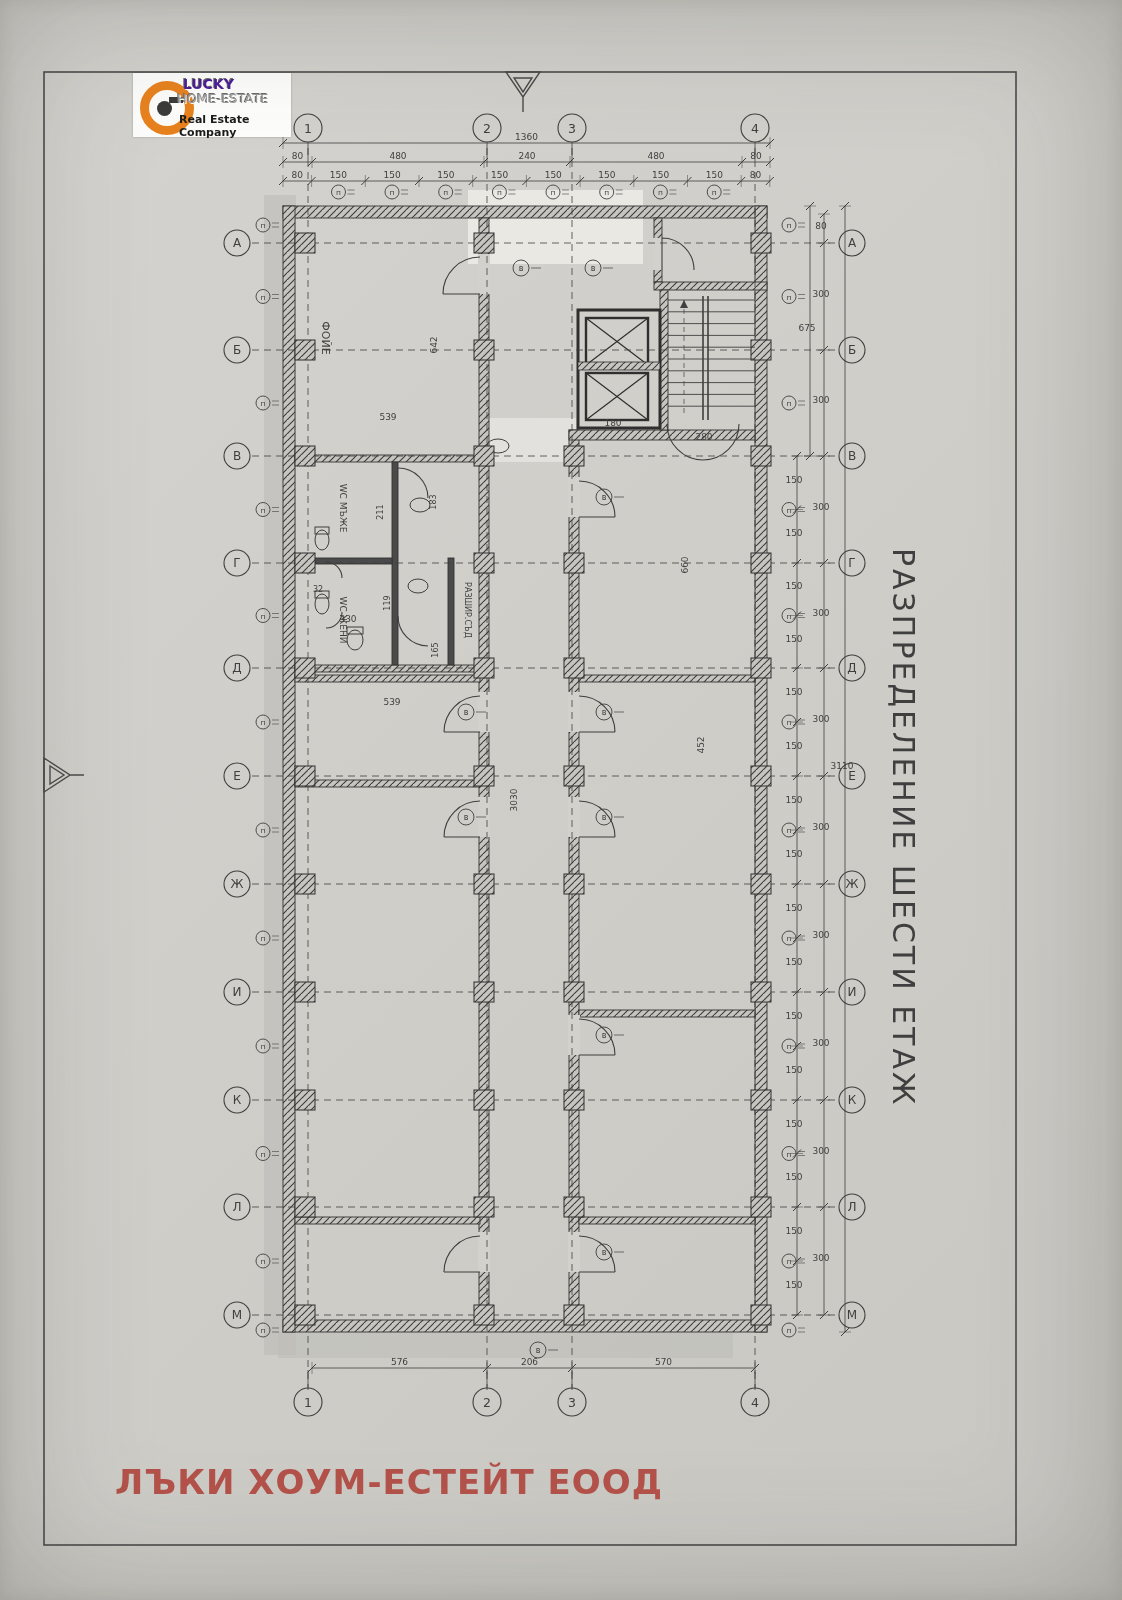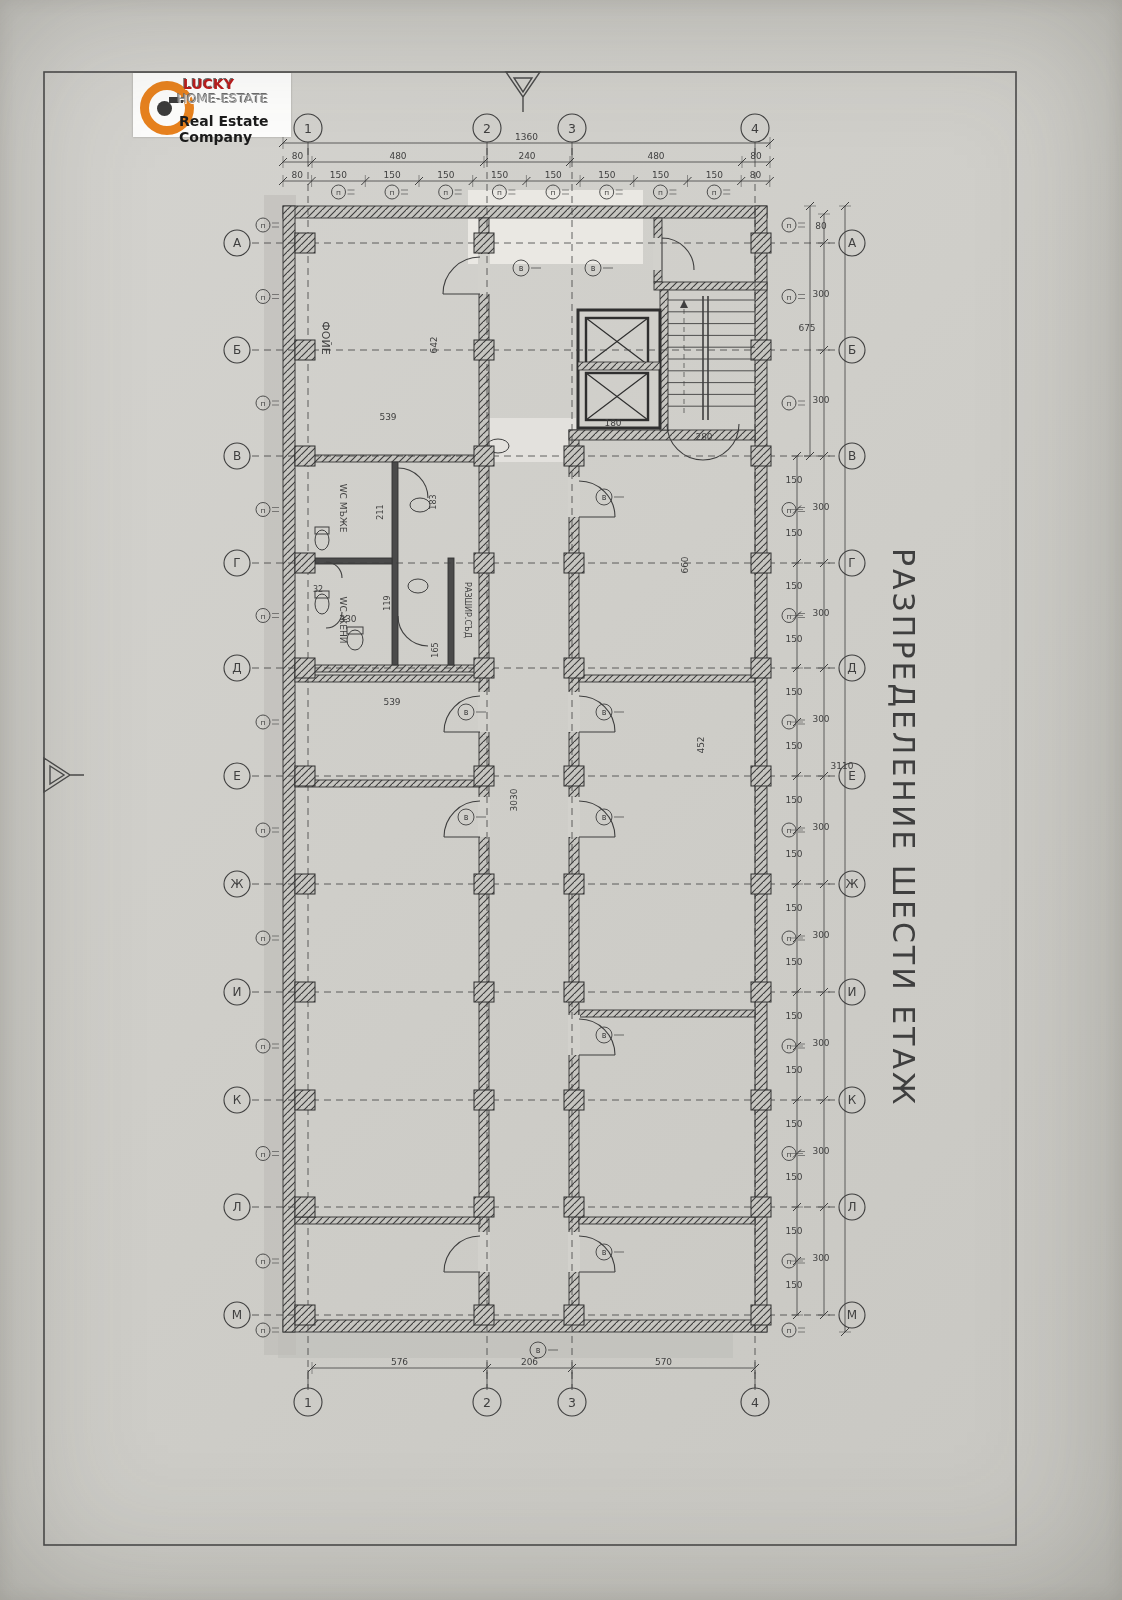--- a/index.html
+++ b/index.html
@@ -8,25 +8,25 @@
          font-family:"DejaVu Sans","Liberation Sans",sans-serif;}
   .sheet::after{content:"";position:absolute;inset:0;pointer-events:none;
          box-shadow:inset 0 0 140px rgba(70,68,60,.30), inset 0 0 18px rgba(70,68,60,.12);}
   svg text{fill:#3f3f3f;}
   .logo{position:absolute;left:133px;top:73px;width:158px;height:64px;background:#fdfdfc;
         box-shadow:0 0 2px rgba(0,0,0,.25);}
   .logo .ring{position:absolute;left:7px;top:8px;width:36px;height:36px;border-radius:50%;
         border:9px solid #e8821e;}
   .logo .dot{position:absolute;left:24px;top:28px;width:15px;height:15px;border-radius:50%;background:#3b3b3b;}
   .logo .bar{position:absolute;left:36px;top:24px;width:14px;height:6px;background:#3b3b3b;}
-  .logo .l1{position:absolute;left:50px;top:3px;font-size:14px;font-weight:bold;color:#b91c1c;
+  .logo .l1{position:absolute;left:50px;top:3px;font-size:14px;font-weight:bold;color:#4c1d95;
         letter-spacing:0px;text-shadow:1px 1px 0 #fff,-1px -1px 0 #6c6c6c;}
   .logo .l2{position:absolute;left:44px;top:18px;font-size:13px;font-weight:normal;color:#9a9a9a;
         letter-spacing:0px;text-shadow:1px 1px 0 #fff,-1px -1px 0 #6c6c6c;}
-  .logo .l3{position:absolute;left:46px;top:40px;font-size:14px;font-weight:bold;color:#1c1c1c;}
+  .logo .l3{position:absolute;left:46px;top:40px;font-size:11px;font-weight:bold;color:#1c1c1c;}
   .footer{position:absolute;left:115px;top:1462px;font-size:34px;font-weight:bold;
         color:#b4524a;letter-spacing:1px;}
 </style>
 </head>
 <body>
 
 <div class="sheet">
 
   <svg id="plan" width="1122" height="1600" viewBox="0 0 1122 1600">
     <defs>
@@ -625,13 +625,14 @@
   <div class="logo">
     <span class="ring"></span>
     <span class="dot"></span>
     <span class="bar"></span>
     <span class="l1">LUCKY</span>
     <span class="l2">HOME-ESTATE</span>
     <span class="l3">Real Estate Company</span>
   </div>
 
   
+  <div class="footer">ЛЪКИ ХОУМ-ЕСТЕЙТ ЕООД</div>
 </div>
 
 </body></html>

